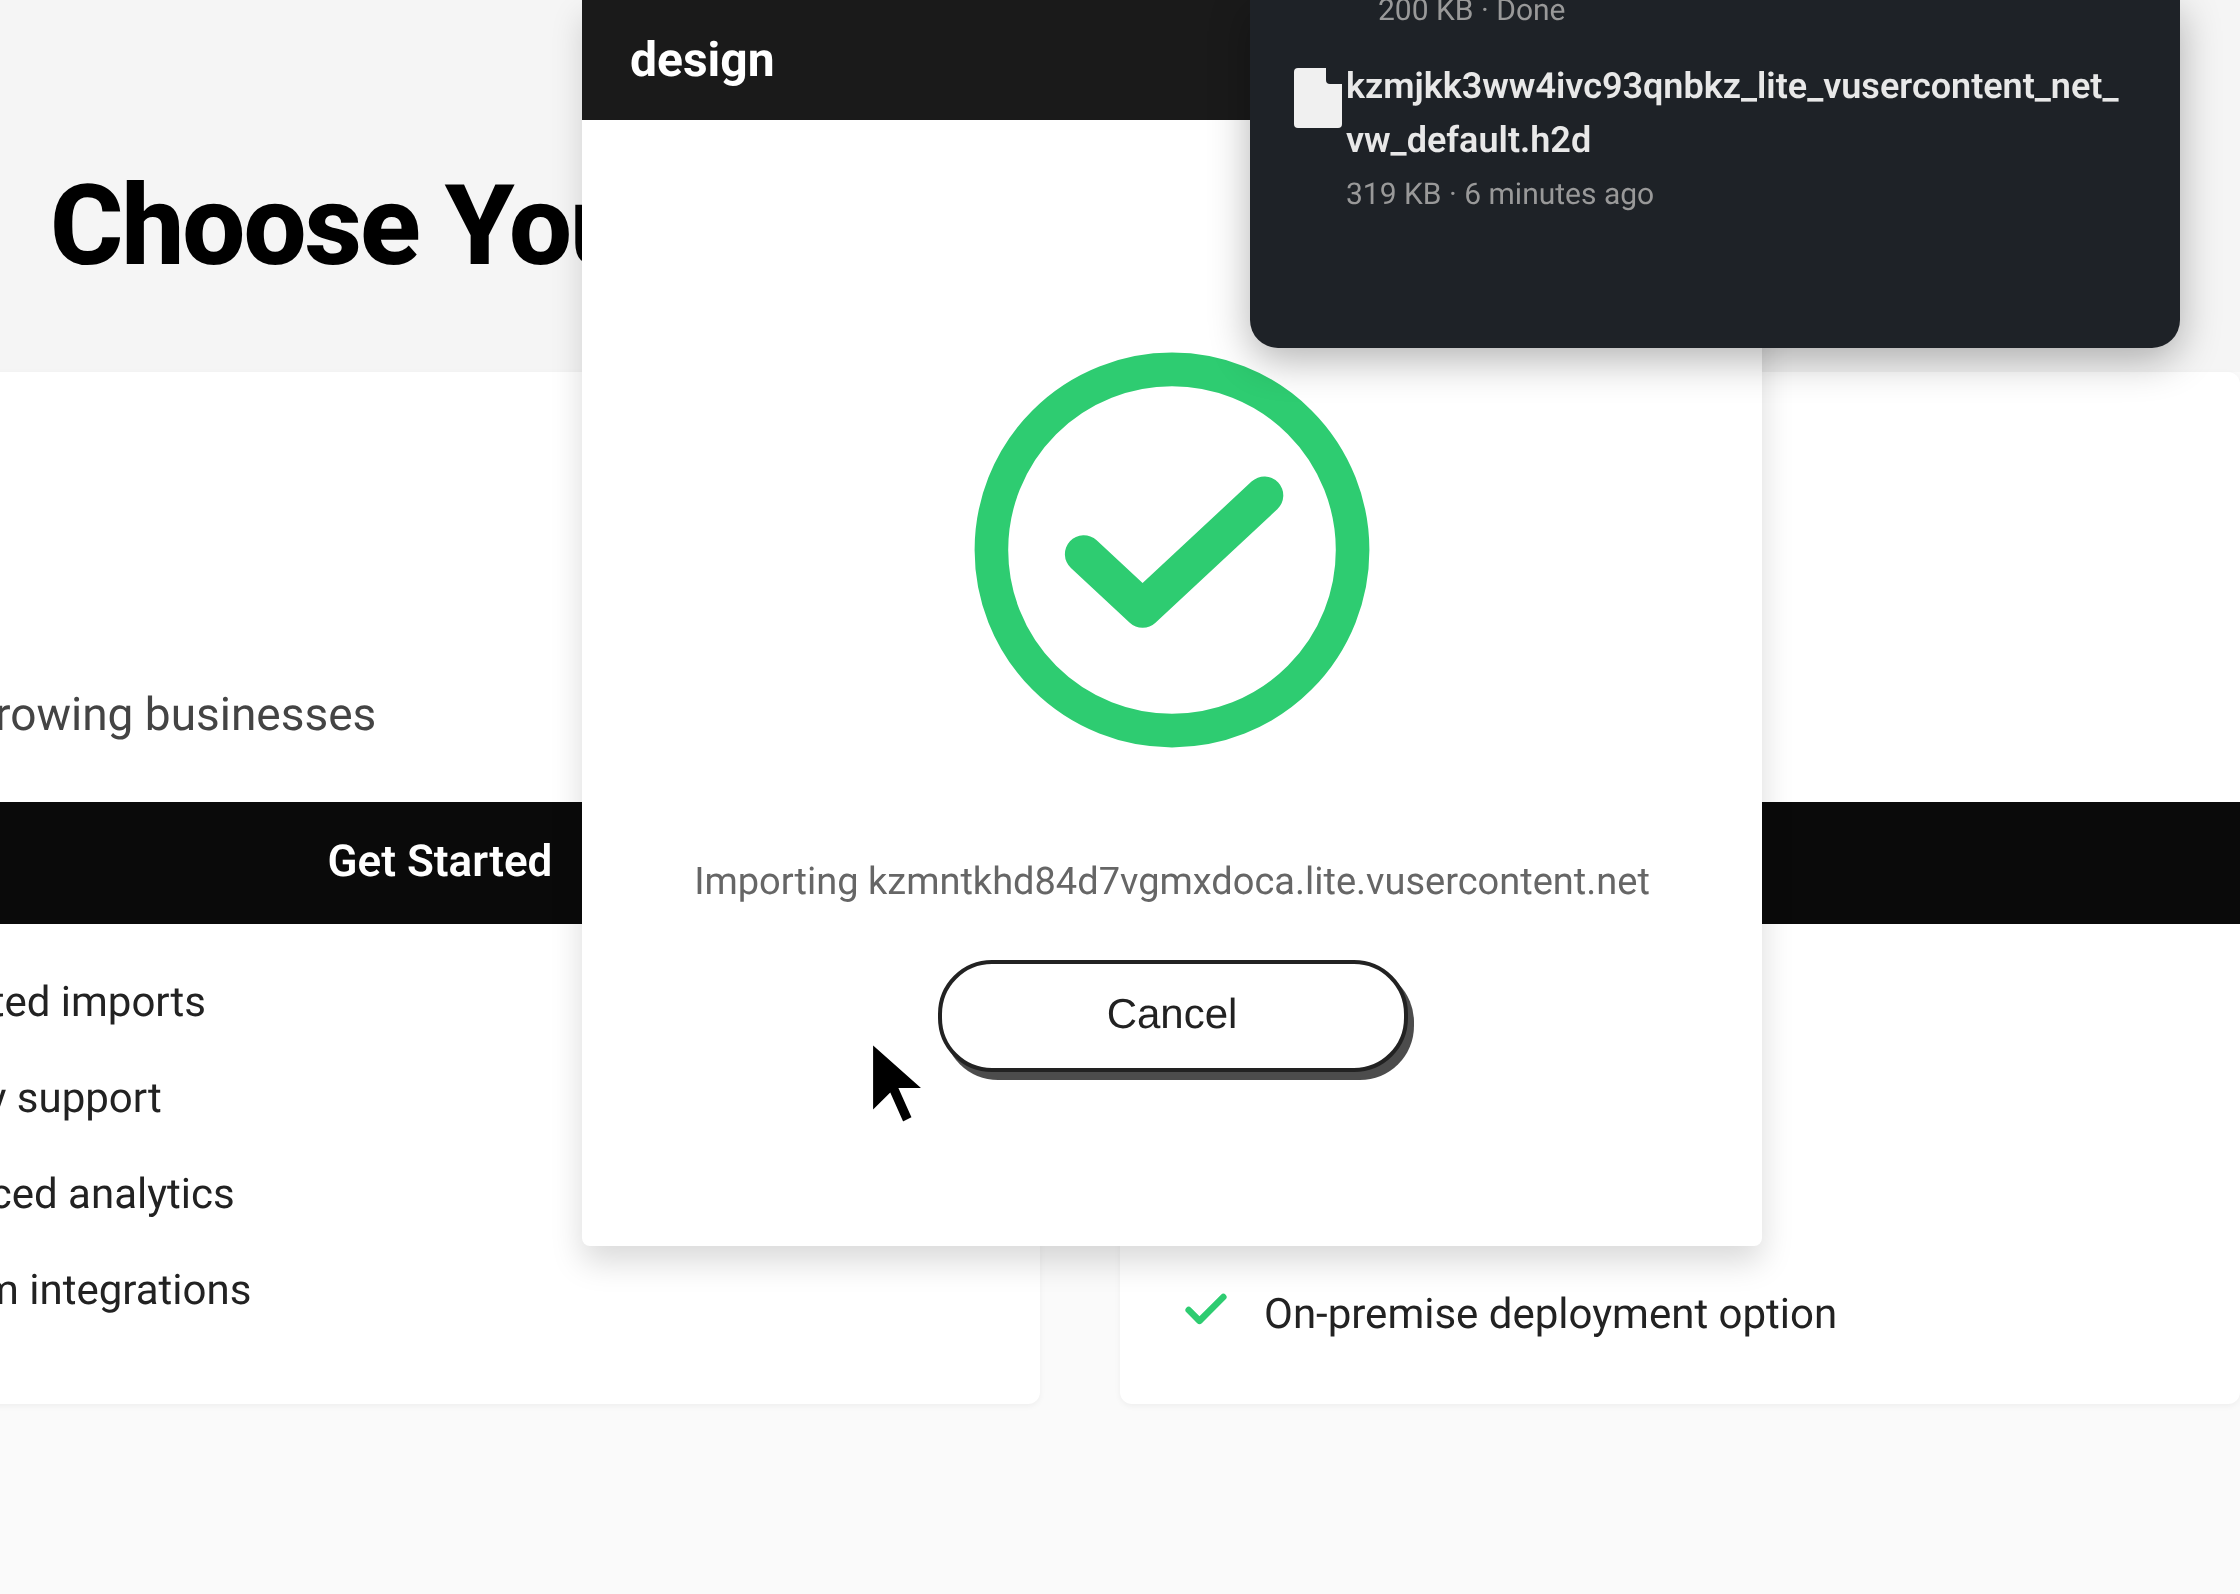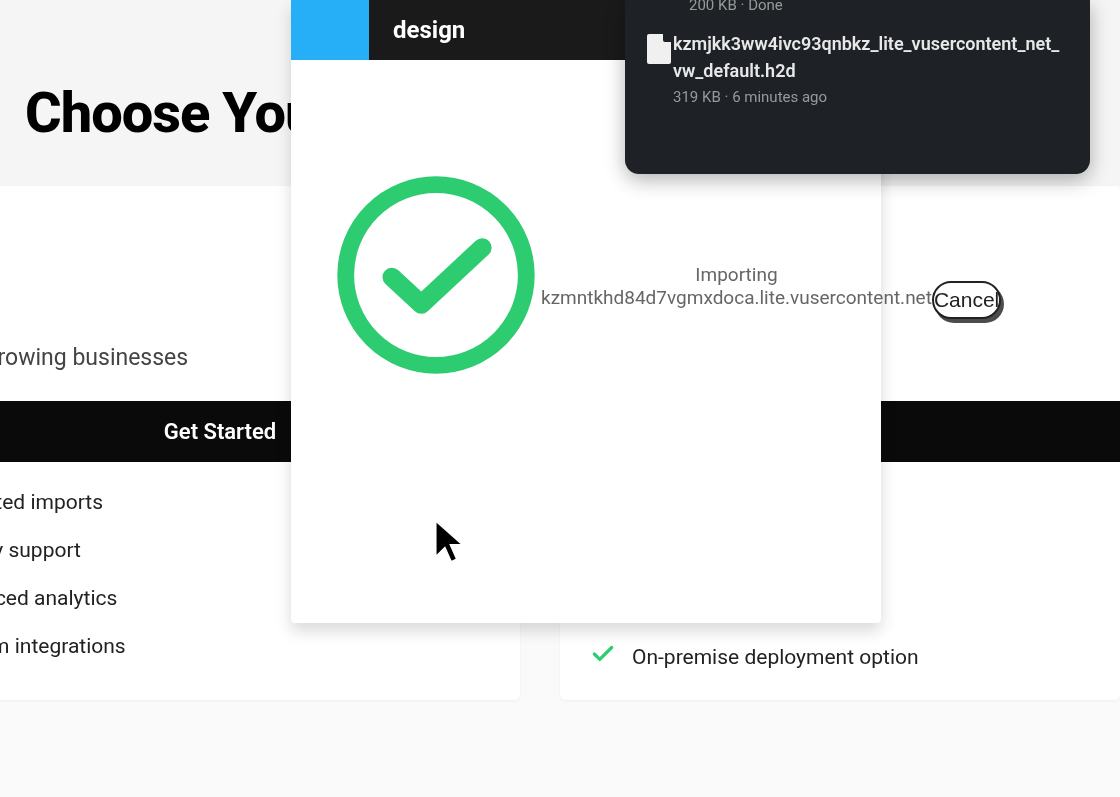--- a/index.html
+++ b/index.html
@@ -118,59 +118,60 @@
       width: 590px;
       height: 623px;
       background: white;
       box-shadow: 0 8px 16px rgba(0,0,0,0.15);
       border-radius: 0 0 4px 4px;
     }
     
     .modal-tab-header {
       height: 60px;
       display: flex;
+      flex-direction: column;
     }
     
     .tab-blue {
       width: 78px;
       background: #26aef7;
     }
     
     .tab-dark {
       flex: 1;
       background: #1a1a1a;
       color: white;
       display: flex;
       align-items: center;
       padding: 0 24px;
       font-size: 24px;
       font-weight: 700;
     }
     
     .modal-body {
       display: flex;
-      flex-direction: row;
+      flex-direction: column;
       align-items: center;
       padding: 110px 40px 40px 40px;
     }
     
     .success-circle {
       margin-bottom: 45px;
     }
     
     .modal-status {
       font-size: 19px;
       color: #666;
       margin-bottom: 28px;
       text-align: center;
     }
     
     .cancel-btn {
       width: 235px;
-      height: 38px;
+      height: 56px;
       border-radius: 27px;
       border: 2px solid #222;
       background: white;
       font-size: 21px;
       color: #222;
       cursor: pointer;
       box-shadow: 3px 4px 0 rgba(0,0,0,0.7);
     }
     
     

